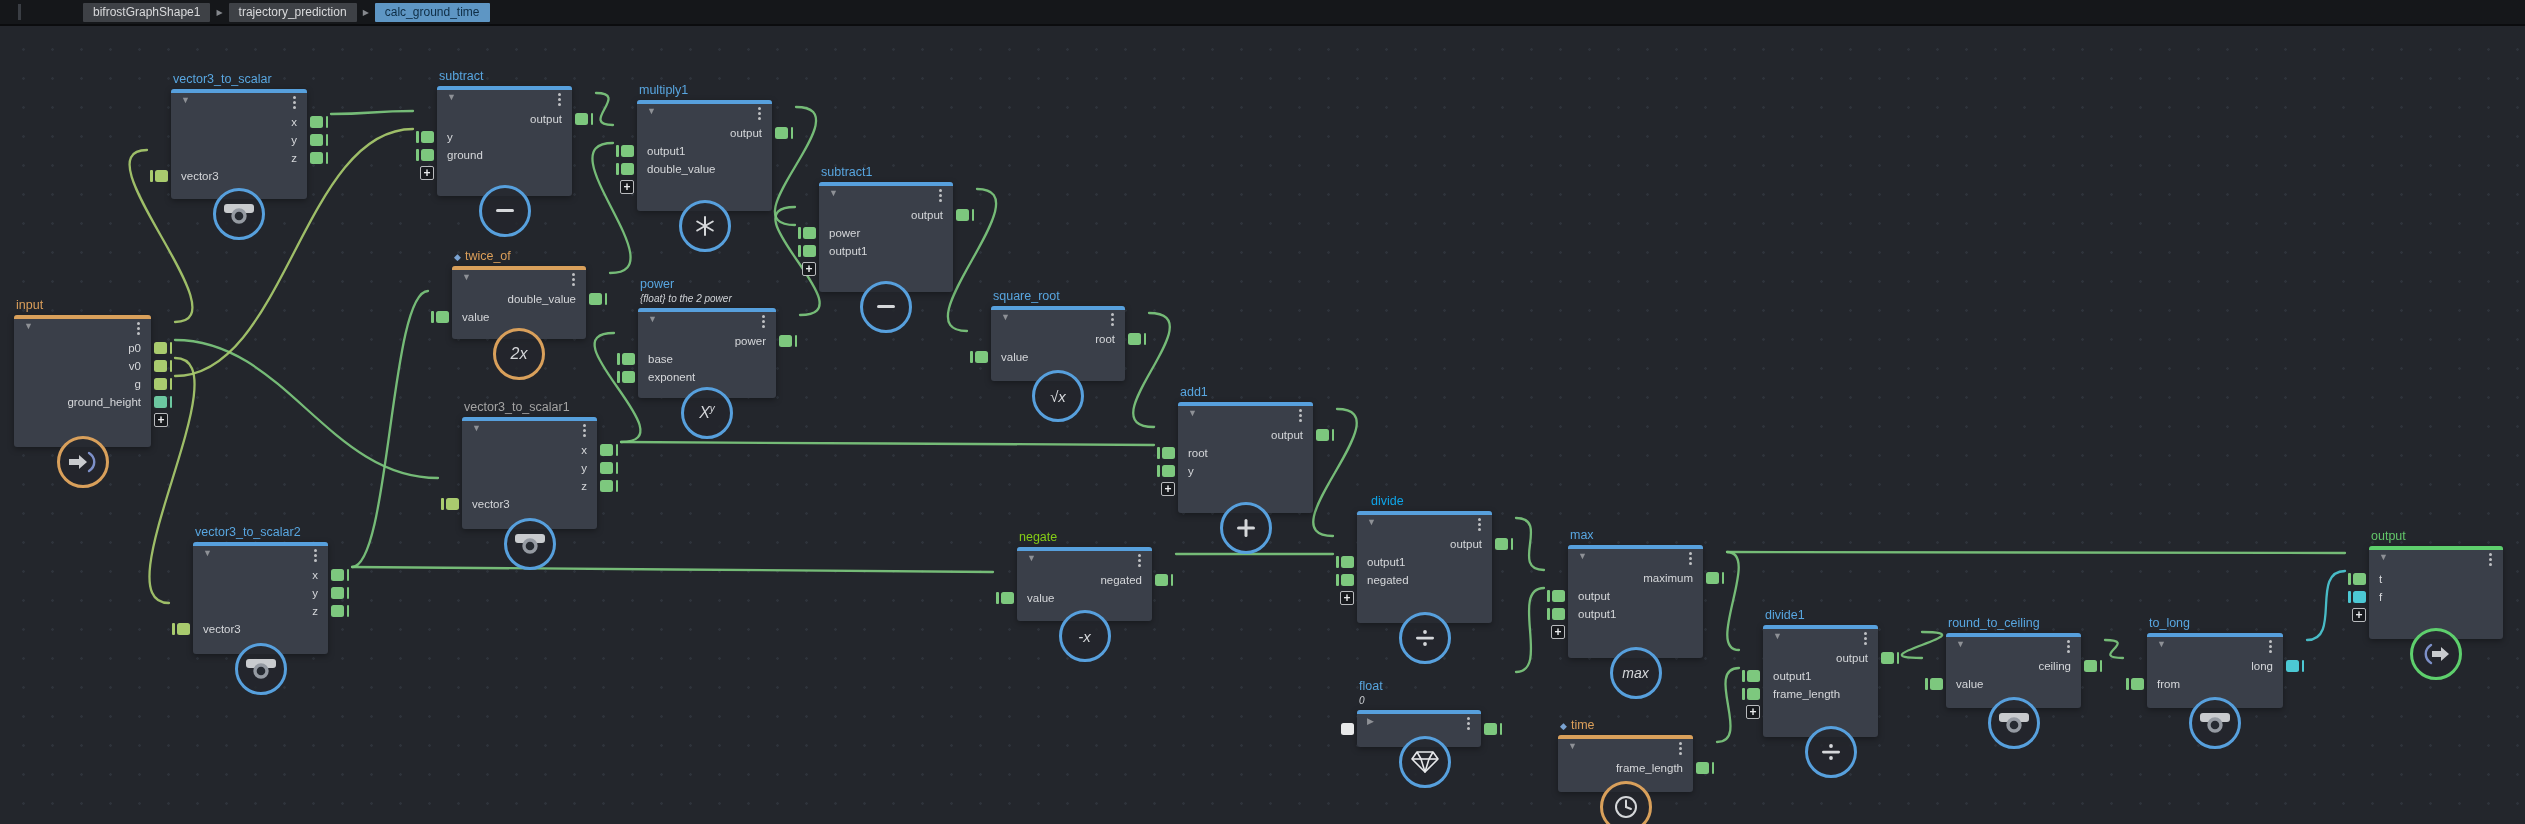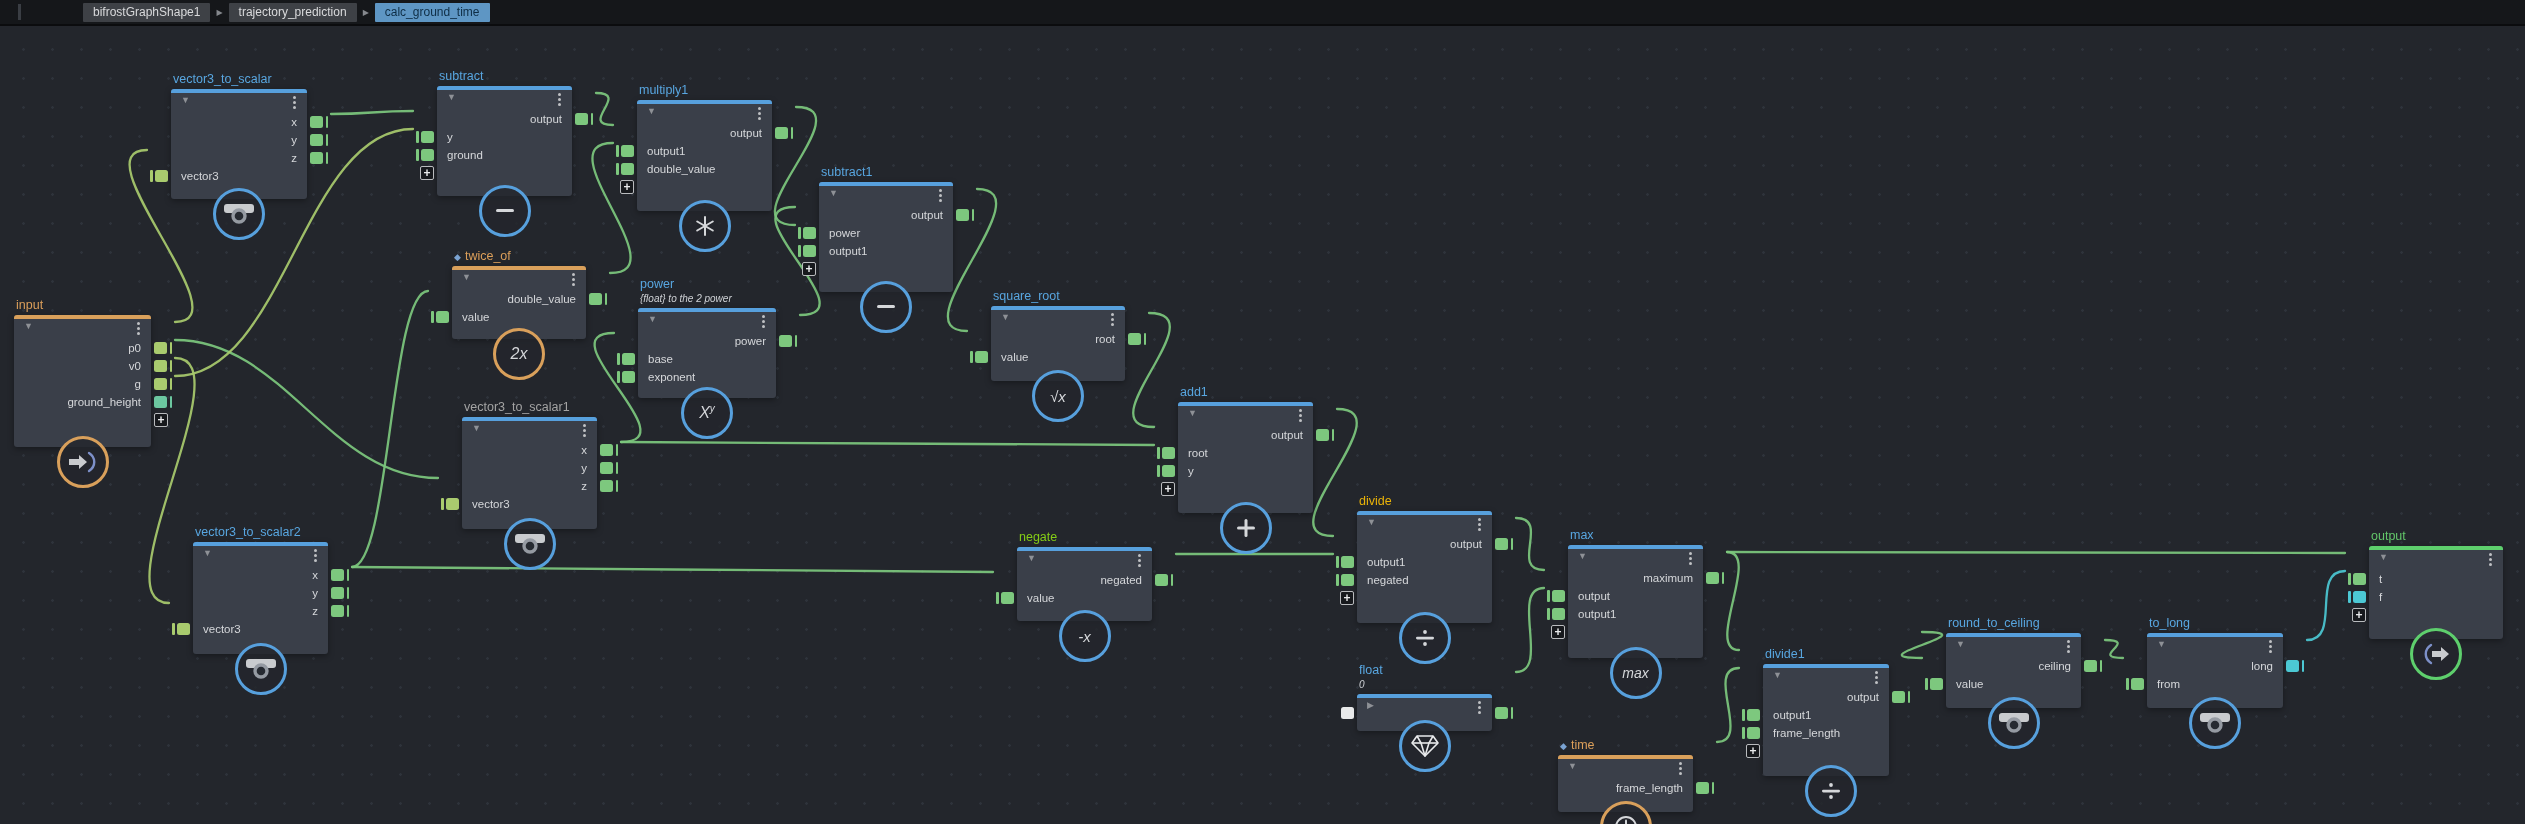--- a/index.html
+++ b/index.html
@@ -383,21 +383,21 @@
       <div class="port-tick" style="top: 27px; background: rgb(125, 200, 126); right: -21px;"></div>
       <div class="port-row left" style="top: 42px;">value</div>
       <div class="port" style="top: 45px; background: rgb(125, 200, 126); left: -16px;"></div>
       <div class="port-tick" style="top: 45px; background: rgb(125, 200, 126); left: -21px;"></div>
       <div class="icon-circle" style="border-color: rgb(87, 160, 221); left: 41.5px; top: 63px;">
         <span class="icon-text" style="font-size:15px">-x</span>
       </div>
     </div>
     <div class="node" style="left: 1357px; top: 485px; width: 135px; height: 112px;">
       <div class="accent-strip" style="background: rgb(87, 160, 221);"></div>
-      <div class="node-title" style="color: #eab308;">divide</div>
+      <div class="node-title" style="color: #0ea5e9; margin-left: 12px;">divide</div>
       <div class="expander">▼</div>
       <div class="menu-dots">
         <span></span>
         <span></span>
         <span></span>
       </div>
       <div class="port-row right" style="top: 24px;">output</div>
       <div class="port" style="top: 27px; background: rgb(125, 200, 126); right: -16px;"></div>
       <div class="port-tick" style="top: 27px; background: rgb(125, 200, 126); right: -21px;"></div>
       <div class="port-row left" style="top: 42px;">output1</div>
@@ -408,21 +408,21 @@
       <div class="port-tick" style="top: 63px; background: rgb(125, 200, 126); left: -21px;"></div>
       <div class="plus-btn" style="top: 80px; left: -17px;">+</div>
       <div class="icon-circle" style="border-color: rgb(87, 160, 221); left: 41.5px; top: 101px;">
         <svg width="18" height="18" viewBox="0 0 18 18">
           <circle cx="9" cy="3" r="1.9" fill="#d5d7da"></circle>
           <rect y="7.8" width="18" height="2.6" rx="1.3" fill="#d5d7da"></rect>
           <circle cx="9" cy="15" r="1.9" fill="#d5d7da"></circle>
         </svg>
       </div>
     </div>
-    <div class="node" style="left: 1357px; top: 668px; width: 135px; height: 37px;">
+    <div class="node" style="left: 1357px; top: 684px; width: 124px; height: 37px;">
       <div class="accent-strip" style="background: rgb(87, 160, 221);"></div>
       <div class="node-title with-sub" style="color: rgb(88, 166, 224);">float</div>
       <div class="node-subtitle">0</div>
       <div class="expander">▶</div>
       <div class="menu-dots">
         <span></span>
         <span></span>
         <span></span>
       </div>
       <div class="port" style="top: 13px; background: rgb(232, 233, 234); left: -16px;"></div>
@@ -454,41 +454,41 @@
       <div class="port" style="top: 45px; background: rgb(125, 200, 126); left: -16px;"></div>
       <div class="port-tick" style="top: 45px; background: rgb(125, 200, 126); left: -21px;"></div>
       <div class="port-row left" style="top: 60px;">output1</div>
       <div class="port" style="top: 63px; background: rgb(125, 200, 126); left: -16px;"></div>
       <div class="port-tick" style="top: 63px; background: rgb(125, 200, 126); left: -21px;"></div>
       <div class="plus-btn" style="top: 80px; left: -17px;">+</div>
       <div class="icon-circle" style="border-color: rgb(87, 160, 221); left: 41.5px; top: 102px;">
         <span class="icon-text" style="font-size:14px">max</span>
       </div>
     </div>
-    <div class="node" style="left: 1558px; top: 729px; width: 135px; height: 57px;">
+    <div class="node" style="left: 1558px; top: 709px; width: 135px; height: 57px;">
       <div class="accent-strip" style="background: rgb(217, 160, 91);"></div>
       <div class="node-title" style="color: rgb(220, 159, 90);"><span class="marker">◆</span>time</div>
       <div class="expander">▼</div>
       <div class="menu-dots">
         <span></span>
         <span></span>
         <span></span>
       </div>
       <div class="port-row right" style="top: 24px;">frame_length</div>
       <div class="port" style="top: 27px; background: rgb(125, 200, 126); right: -16px;"></div>
       <div class="port-tick" style="top: 27px; background: rgb(125, 200, 126); right: -21px;"></div>
       <div class="icon-circle" style="border-color: rgb(217, 160, 91); left: 41.5px; top: 46px;">
         <svg width="26" height="26" viewBox="0 0 26 26">
           <circle cx="13" cy="13" r="10" fill="none" stroke="#d5d7da" stroke-width="2"></circle>
           <line x1="13" y1="13" x2="13" y2="6.5" stroke="#d5d7da" stroke-width="2" stroke-linecap="round"></line>
           <line x1="13" y1="13" x2="18" y2="15" stroke="#d5d7da" stroke-width="2" stroke-linecap="round"></line>
         </svg>
       </div>
     </div>
-    <div class="node" style="left: 1763px; top: 599px; width: 126px; height: 112px; margin-top: 39px;">
+    <div class="node" style="left: 1763px; top: 599px; width: 115px; height: 112px;">
       <div class="accent-strip" style="background: rgb(87, 160, 221);"></div>
       <div class="node-title" style="color: rgb(88, 166, 224);">divide1</div>
       <div class="expander">▼</div>
       <div class="menu-dots">
         <span></span>
         <span></span>
         <span></span>
       </div>
       <div class="port-row right" style="top: 24px;">output</div>
       <div class="port" style="top: 27px; background: rgb(125, 200, 126); right: -16px;"></div>

